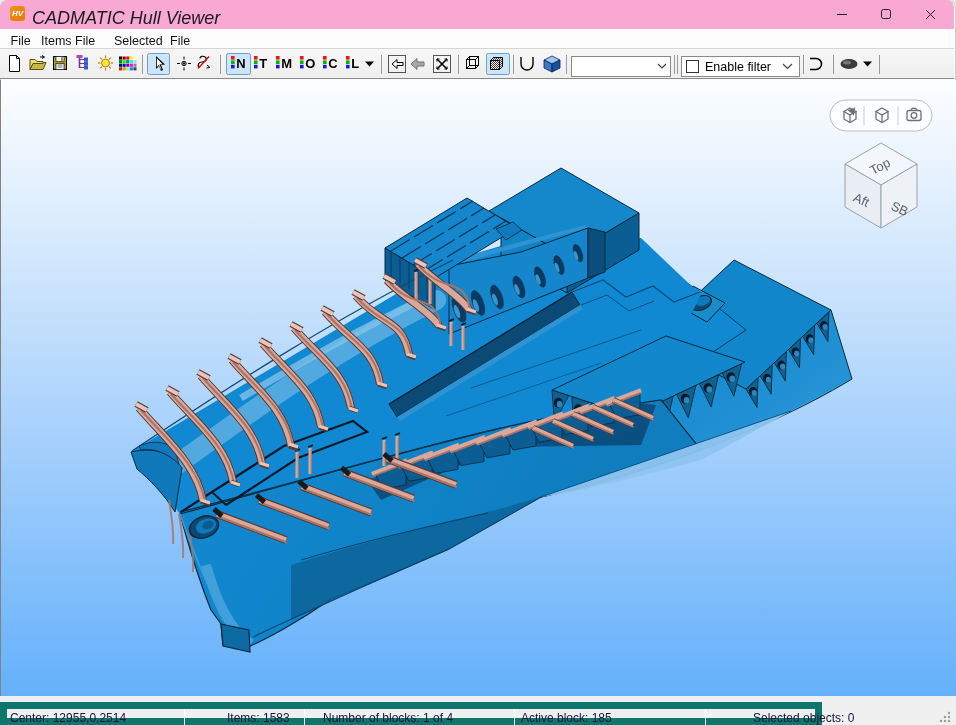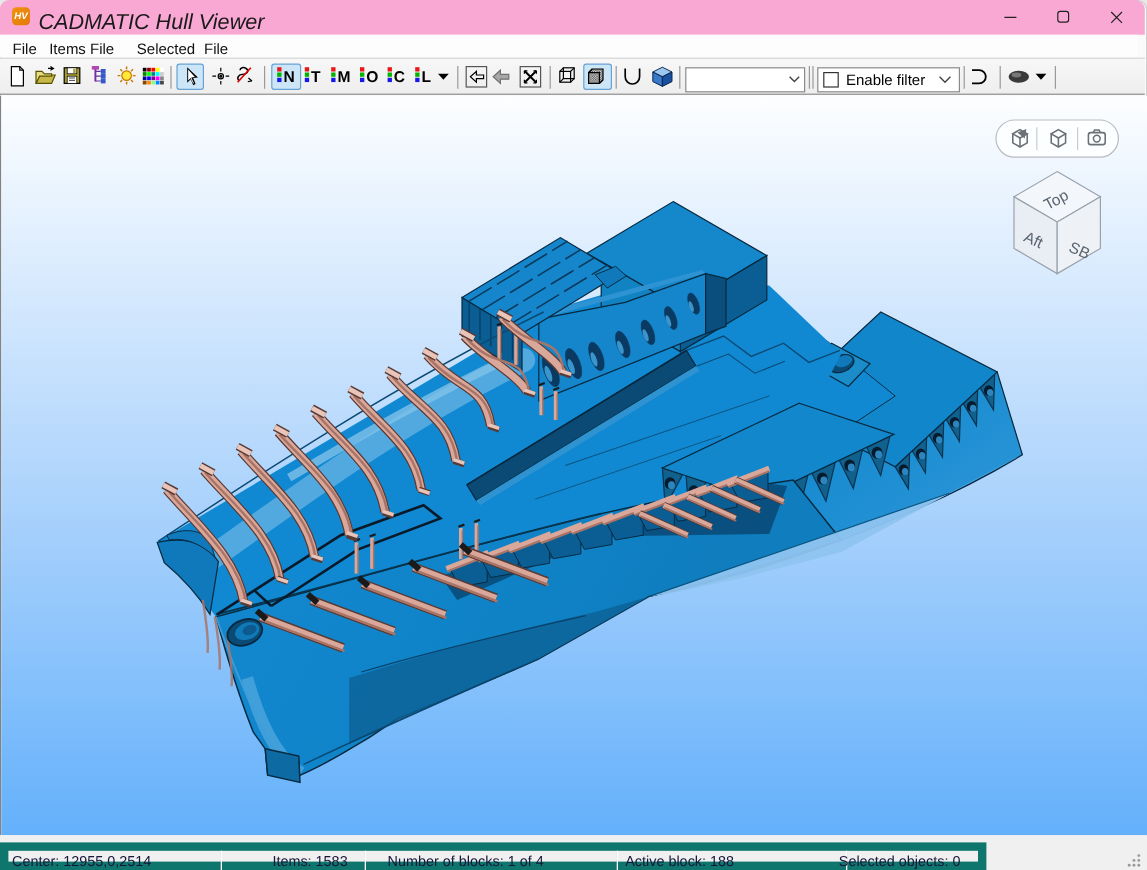--- a/index.html
+++ b/index.html
@@ -532,23 +532,23 @@
 </svg>
 </div>
 <div id="statusrow">
   <div id="statusbox">
     <span class="scell" style="left:3px;">Center: 12955,0,2514</span>
     <div class="ssep" style="left:177px;"></div>
     <span class="scell" style="left:184px;margin-left:36px;">Items: 1583</span>
     <div class="ssep" style="left:297px;"></div>
     <span class="scell" style="left:304px;margin-left:12px;">Number of blocks: 1 of 4</span>
     <div class="ssep" style="left:507px;"></div>
-    <span class="scell" style="left:514px;">Active block: 188</span>
+    <span class="scell" style="left:514px;">Active block: 185</span>
     <div class="ssep" style="left:698px;"></div>
-    <span class="scell" style="left:692px;">Selected objects: 0</span>
+    <span class="scell" style="left:746px;">Selected objects: 0</span>
   </div>
   <svg width="14" height="14" style="position:absolute;left:938px;top:14px;">
     <g fill="#9a9a9a">
         <circle cx="11" cy="3" r="1.2"></circle>
         <circle cx="11" cy="7" r="1.2"></circle>
         <circle cx="11" cy="11" r="1.2"></circle>
         <circle cx="7" cy="7" r="1.2"></circle>
         <circle cx="7" cy="11" r="1.2"></circle>
         <circle cx="3" cy="11" r="1.2"></circle>
       </g>

